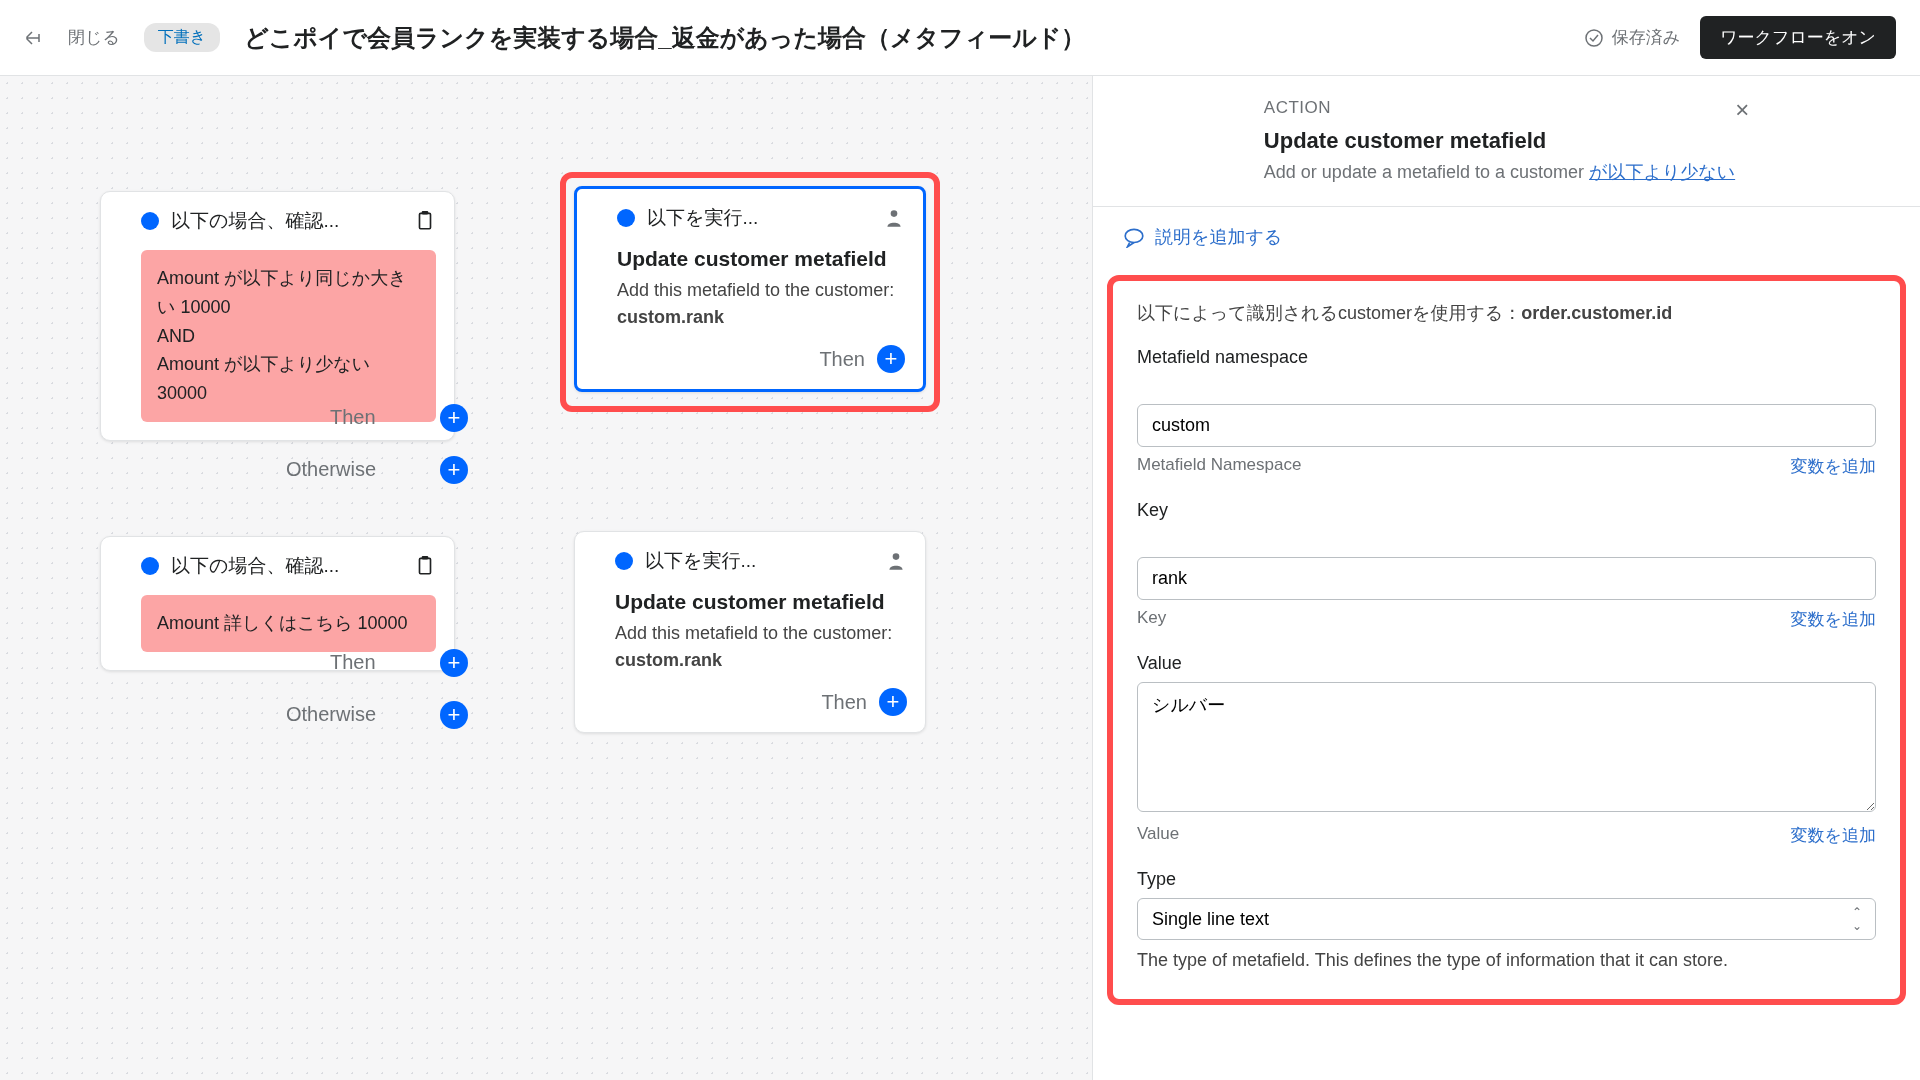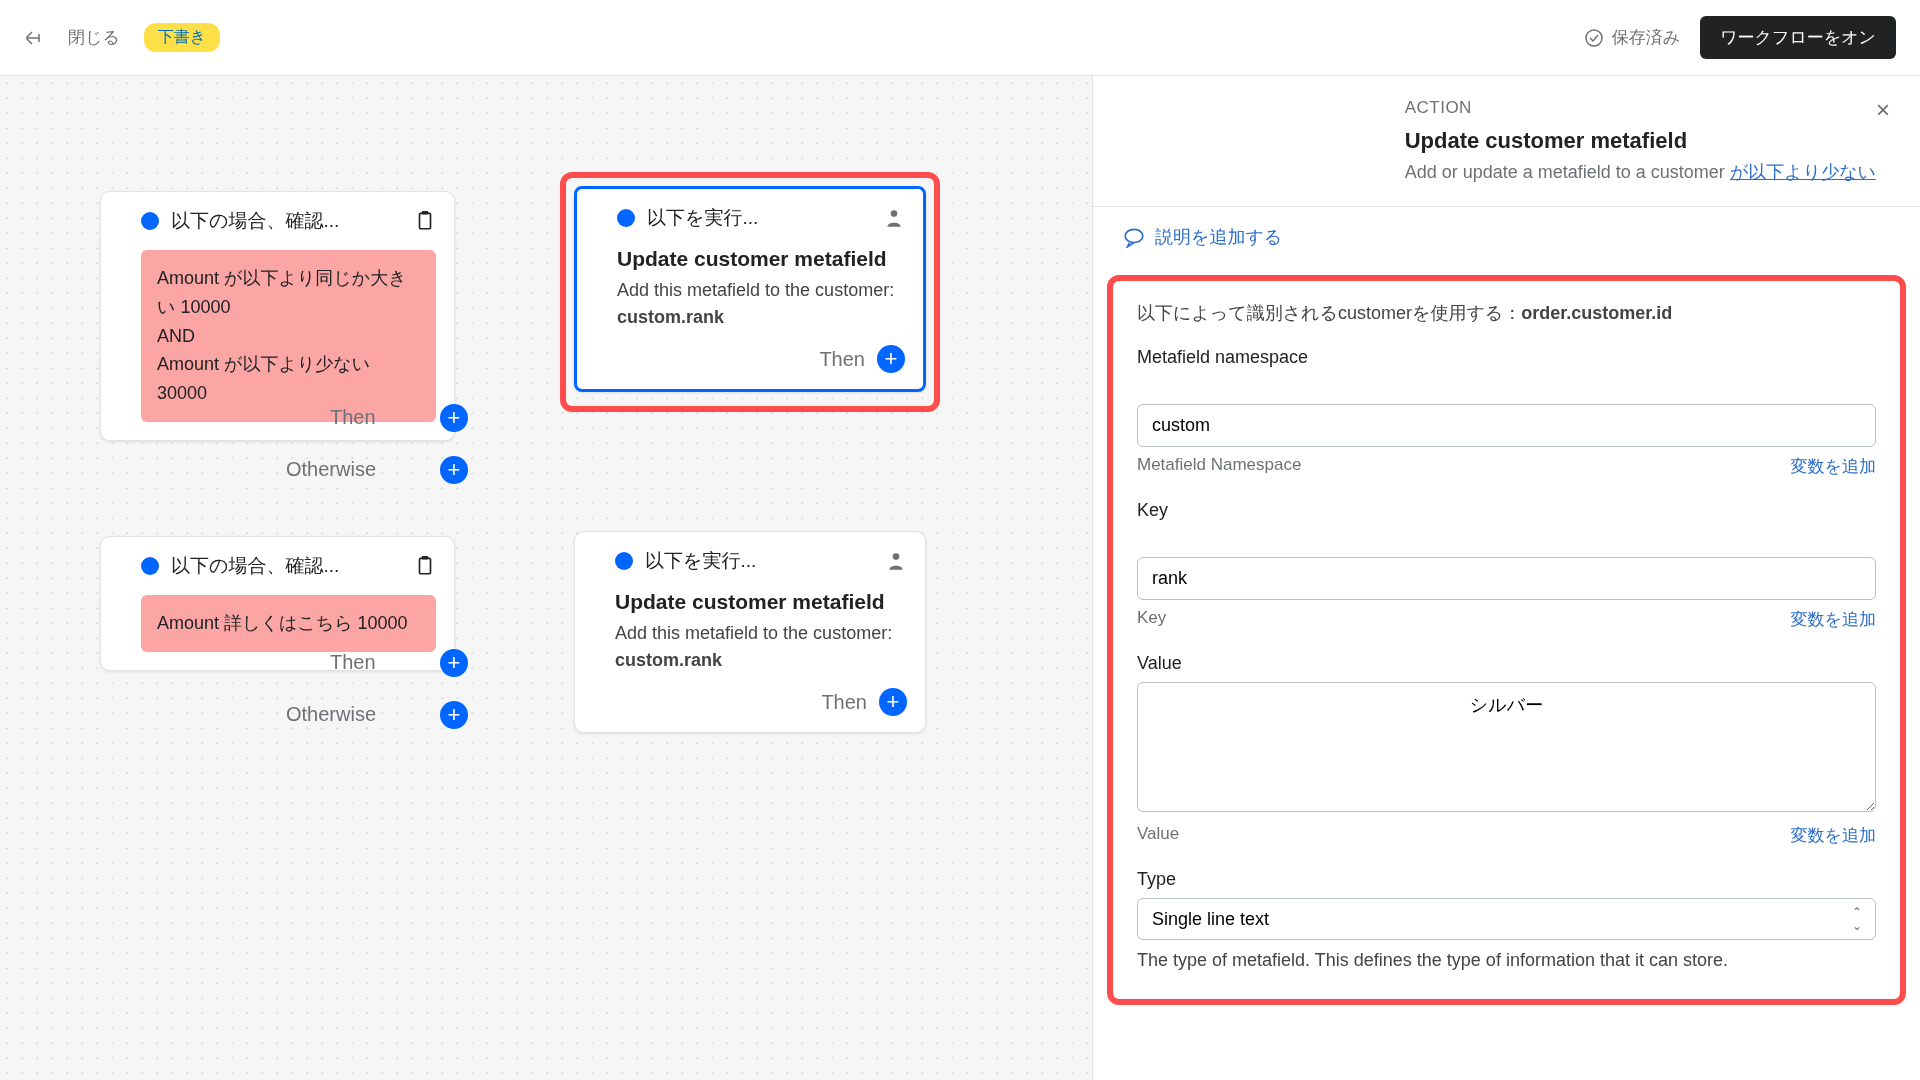--- a/index.html
+++ b/index.html
@@ -2,21 +2,21 @@
 <html><head>
 <meta charset="utf-8">
 <style>
 * { box-sizing: border-box; margin: 0; padding: 0; }
 body { font-family: -apple-system, BlinkMacSystemFont, "Segoe UI", sans-serif; background: #f6f6f7; color: #202223; width: 1920px; height: 1080px; overflow: hidden; }
 
 .header { display: flex; align-items: center; padding: 16px 24px; background: #fff; border-bottom: 1px solid #e1e3e5; gap: 16px; }
 .header-left { display: flex; align-items: center; gap: 24px; flex: 1; }
 .back-icon { width: 20px; height: 20px; color: #6d7175; cursor: pointer; }
 .close-text { color: #6d7175; font-size: 17px; }
-.draft-badge { background: #fde047; color: #006fbb; padding: 4px 14px; border-radius: 12px; font-size: 16px; }
+.draft-badge { background: #e5e5e5; color: #006fbb; padding: 4px 14px; border-radius: 12px; font-size: 16px; }
 .title { font-size: 24px; font-weight: 600; }
 .header-right { display: flex; align-items: center; gap: 20px; }
 .saved-status { display: flex; align-items: center; gap: 8px; color: #6d7175; font-size: 17px; }
 .check-icon { width: 20px; height: 20px; }
 .primary-btn { background: #202223; color: #fff; border: none; padding: 10px 20px; border-radius: 6px; font-size: 17px; font-weight: 500; cursor: pointer; }
 
 .main { display: flex; height: calc(1080px - 70px); }
 .canvas { flex: 1; position: relative; background: #f6f6f7; background-image: radial-gradient(#d9dbe0 1px, transparent 1px); background-size: 15px 15px; overflow: hidden; }
 .sidebar { width: 828px; background: #fff; border-left: 1px solid #e1e3e5; overflow-y: auto; }
 
@@ -41,55 +41,56 @@
 .highlight-outer { position: absolute; border: 6px solid #ff4d4d; border-radius: 12px; pointer-events: none; }
 .highlight-inner { border: 3px solid #0066ff; border-radius: 8px; }
 
 
 svg.connections { position: absolute; top: 0; left: 0; width: 100%; height: 100%; pointer-events: none; z-index: -1; }
 .conn-path { stroke: #0066ff; stroke-width: 2.5; fill: none; }
 .arrow { fill: #0066ff; }
 
 
 .panel-section { padding: 22px 30px; }
-.panel-header-row { display: flex; justify-content: flex-end; align-items: flex-start; }
+.panel-header-row { display: flex; justify-content: center; align-items: flex-start; }
 .panel-label { color: #6d7175; font-size: 17px; letter-spacing: 0.5px; margin-bottom: 10px; }
 .close-x { font-size: 24px; color: #6d7175; cursor: pointer; line-height: 1; }
 .panel-title { font-size: 22px; font-weight: 700; margin-bottom: 6px; }
 .panel-sub { font-size: 18px; color: #6d7175; }
 .panel-link { color: #2c6ecb; text-decoration: underline; }
 .hr { border: none; border-top: 1px solid #e1e3e5; }
 .add-desc { display: flex; align-items: center; gap: 10px; color: #2c6ecb; font-size: 18px; padding: 18px 30px; cursor: pointer; }
 .comment-icon { width: 22px; height: 22px; }
 
 .form-area { border: 6px solid #ff4d4d; border-radius: 12px; margin: 8px 14px 20px; padding: 20px 24px 28px; }
 .form-intro { font-size: 18px; color: #444; margin-bottom: 22px; }
 .form-intro b { font-weight: 700; }
 .field-group { margin-bottom: 22px; }
 .field-label { font-size: 18px; color: #202223; margin-bottom: 8px; }
 .field-input { width: 100%; padding: 10px 14px; border: 1px solid #babfc3; border-radius: 6px; font-size: 18px; font-family: inherit; margin-top: 28px; }
-.field-textarea { width: 100%; padding: 10px 14px; border: 1px solid #babfc3; border-radius: 6px; font-size: 18px; font-family: inherit; min-height: 130px; resize: vertical; text-align: center; }
+.field-textarea { width: 100%; padding: 10px 14px; border: 1px solid #babfc3; border-radius: 6px; font-size: 18px; font-family: inherit; min-height: 130px; resize: vertical; }
 .field-help-row { display: flex; justify-content: space-between; margin-top: 8px; }
 .field-help { font-size: 17px; color: #6d7175; }
 .add-var { font-size: 17px; color: #2c6ecb; cursor: pointer; }
 .select-wrap { position: relative; }
 .select-input { width: 100%; padding: 10px 14px; border: 1px solid #babfc3; border-radius: 6px; font-size: 18px; appearance: none; background: #fff; }
 .select-carets { position: absolute; right: 14px; top: 50%; transform: translateY(-50%); color: #6d7175; font-size: 12px; pointer-events: none; }
 .type-help { font-size: 18px; color: #444; margin-top: 10px; }
 </style>
 </head>
 <body>
 
 <div class="header">
   <div class="header-left">
     <svg class="back-icon" viewBox="0 0 20 20">
         <path d="M8 4 L3 9 L3 11 L8 16 M3 10 L15 10 M15 6 L15 14" stroke="currentColor" stroke-width="1.5" fill="none"></path>
       </svg>
     <span class="close-text">閉じる</span>
     <span class="draft-badge">下書き</span>
+    <span class="title">どこポイで会員ランクを実装する場合_返金があった場合（メタフィールド）</span>
   </div>
   <div class="header-right">
     <div class="saved-status">
       <svg class="check-icon" viewBox="0 0 20 20">
           <circle cx="10" cy="10" r="8" stroke="#6d7175" stroke-width="1.5" fill="none"></circle>
           <path d="M6 10 L9 13 L14 7" stroke="#6d7175" stroke-width="1.5" fill="none"></path>
         </svg>
       <span>保存済み</span>
     </div>
     <button class="primary-btn">ワークフローをオン</button>

